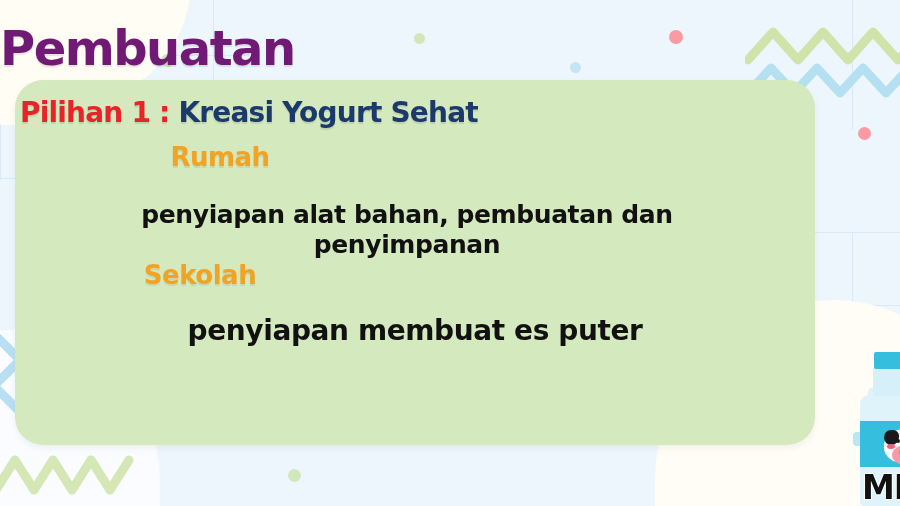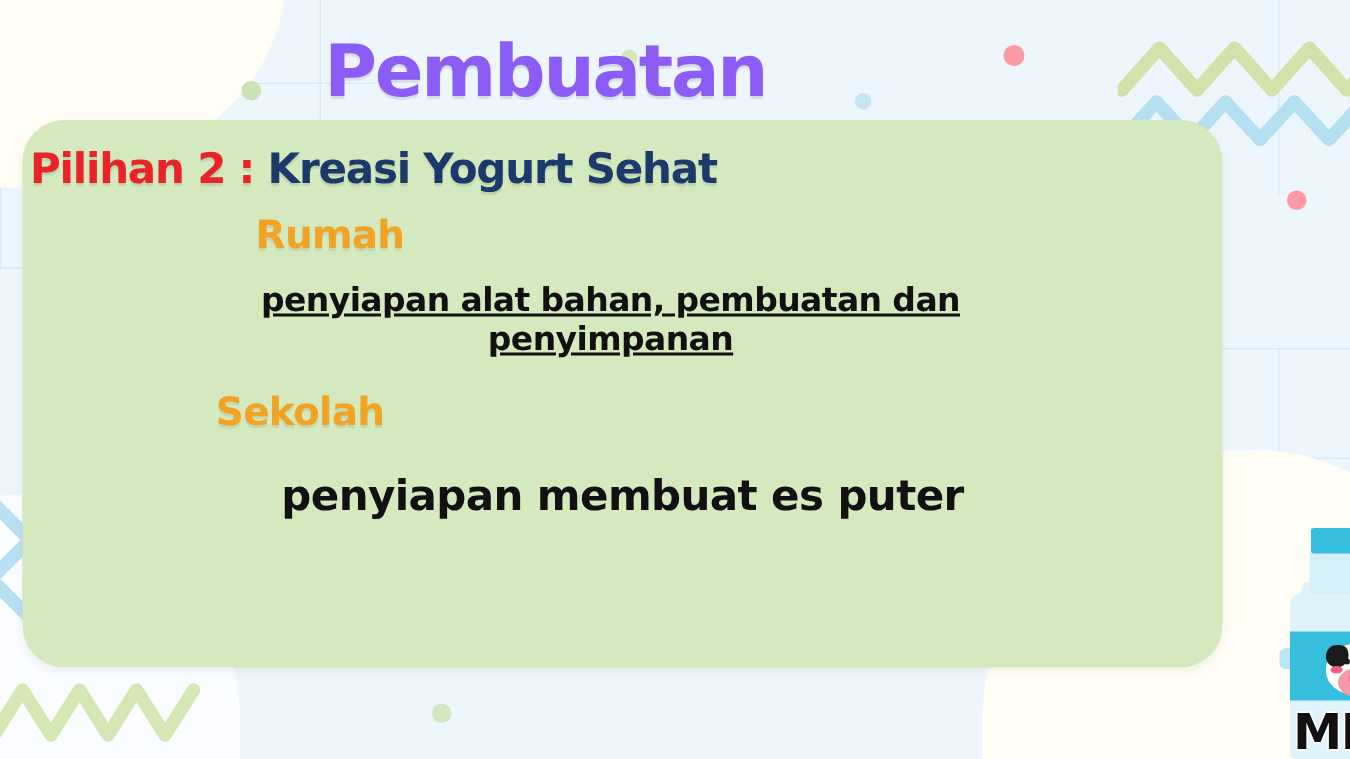--- a/index.html
+++ b/index.html
@@ -199,26 +199,26 @@
     -webkit-text-stroke: 2px #ffffff;
     paint-order: stroke fill;
   }
 
   
   .slide-title {
     position: absolute;
     left: 0;
     top: 20px;
     width: 727px;
-    text-align: center;
+    text-align: left;
     font-family: "DejaVu Sans", sans-serif;
     font-weight: bold;
     font-size: 48px;
     letter-spacing: -1.5px;
-    color: #8b5cf6;
+    color: #701a75;
     text-shadow: 0 2px 1px rgba(0,0,0,0.10);
   }
 
   
   .card {
     position: absolute;
     left: 15px;
     top: 80px;
     width: 800px;
     height: 365px;
@@ -260,26 +260,25 @@
     position: absolute;
     width: 100%;
     text-align: center;
     font-family: "DejaVu Sans", sans-serif;
     font-weight: bold;
     letter-spacing: -0.4px;
     color: #111111;
     line-height: 1.18;
   }
   .body-text.home {
-    top: 108px;
+    top: 120px;
     left: -8px;
-    font-size: 22px;
+    font-size: 25px;
     padding: 0 130px;
     box-sizing: border-box;
-    text-decoration: underline;
   }
   .body-text.school {
     top: 234px;
     left: 0px;
     font-size: 28px;
   }
 </style>
 </head>
 <body>
 
@@ -320,21 +319,21 @@
   <div class="dot" style="left:858px; top:127px; width:13px; height:13px; background:#fc9aa3;"></div>
   <div class="dot" style="left:288px; top:469px; width:13px; height:13px; background:#cfe8bd;"></div>
   <div class="dot" style="left:414px; top:33px; width:11px; height:11px; background:#cfe3ab; opacity:.85;"></div>
   <div class="dot" style="left:570px; top:62px; width:11px; height:11px; background:#bfe3f2; opacity:.9;"></div>
 
   <div class="slide-title">Pembuatan</div>
 
   <div class="card">
 
     <div class="opt-line">
-      <span class="opt-label">Pilihan 2</span><span class="opt-colon"> : </span><span class="opt-value">Kreasi Yogurt Sehat</span>
+      <span class="opt-label">Pilihan 1</span><span class="opt-colon"> : </span><span class="opt-value">Kreasi Yogurt Sehat</span>
     </div>
 
     <div class="sub-head home">Rumah</div>
     <div class="body-text home">penyiapan alat bahan, pembuatan dan penyimpanan</div>
 
     <div class="sub-head school">Sekolah</div>
     <div class="body-text school">penyiapan membuat es puter</div>
   </div>
 
   <div class="milk">

